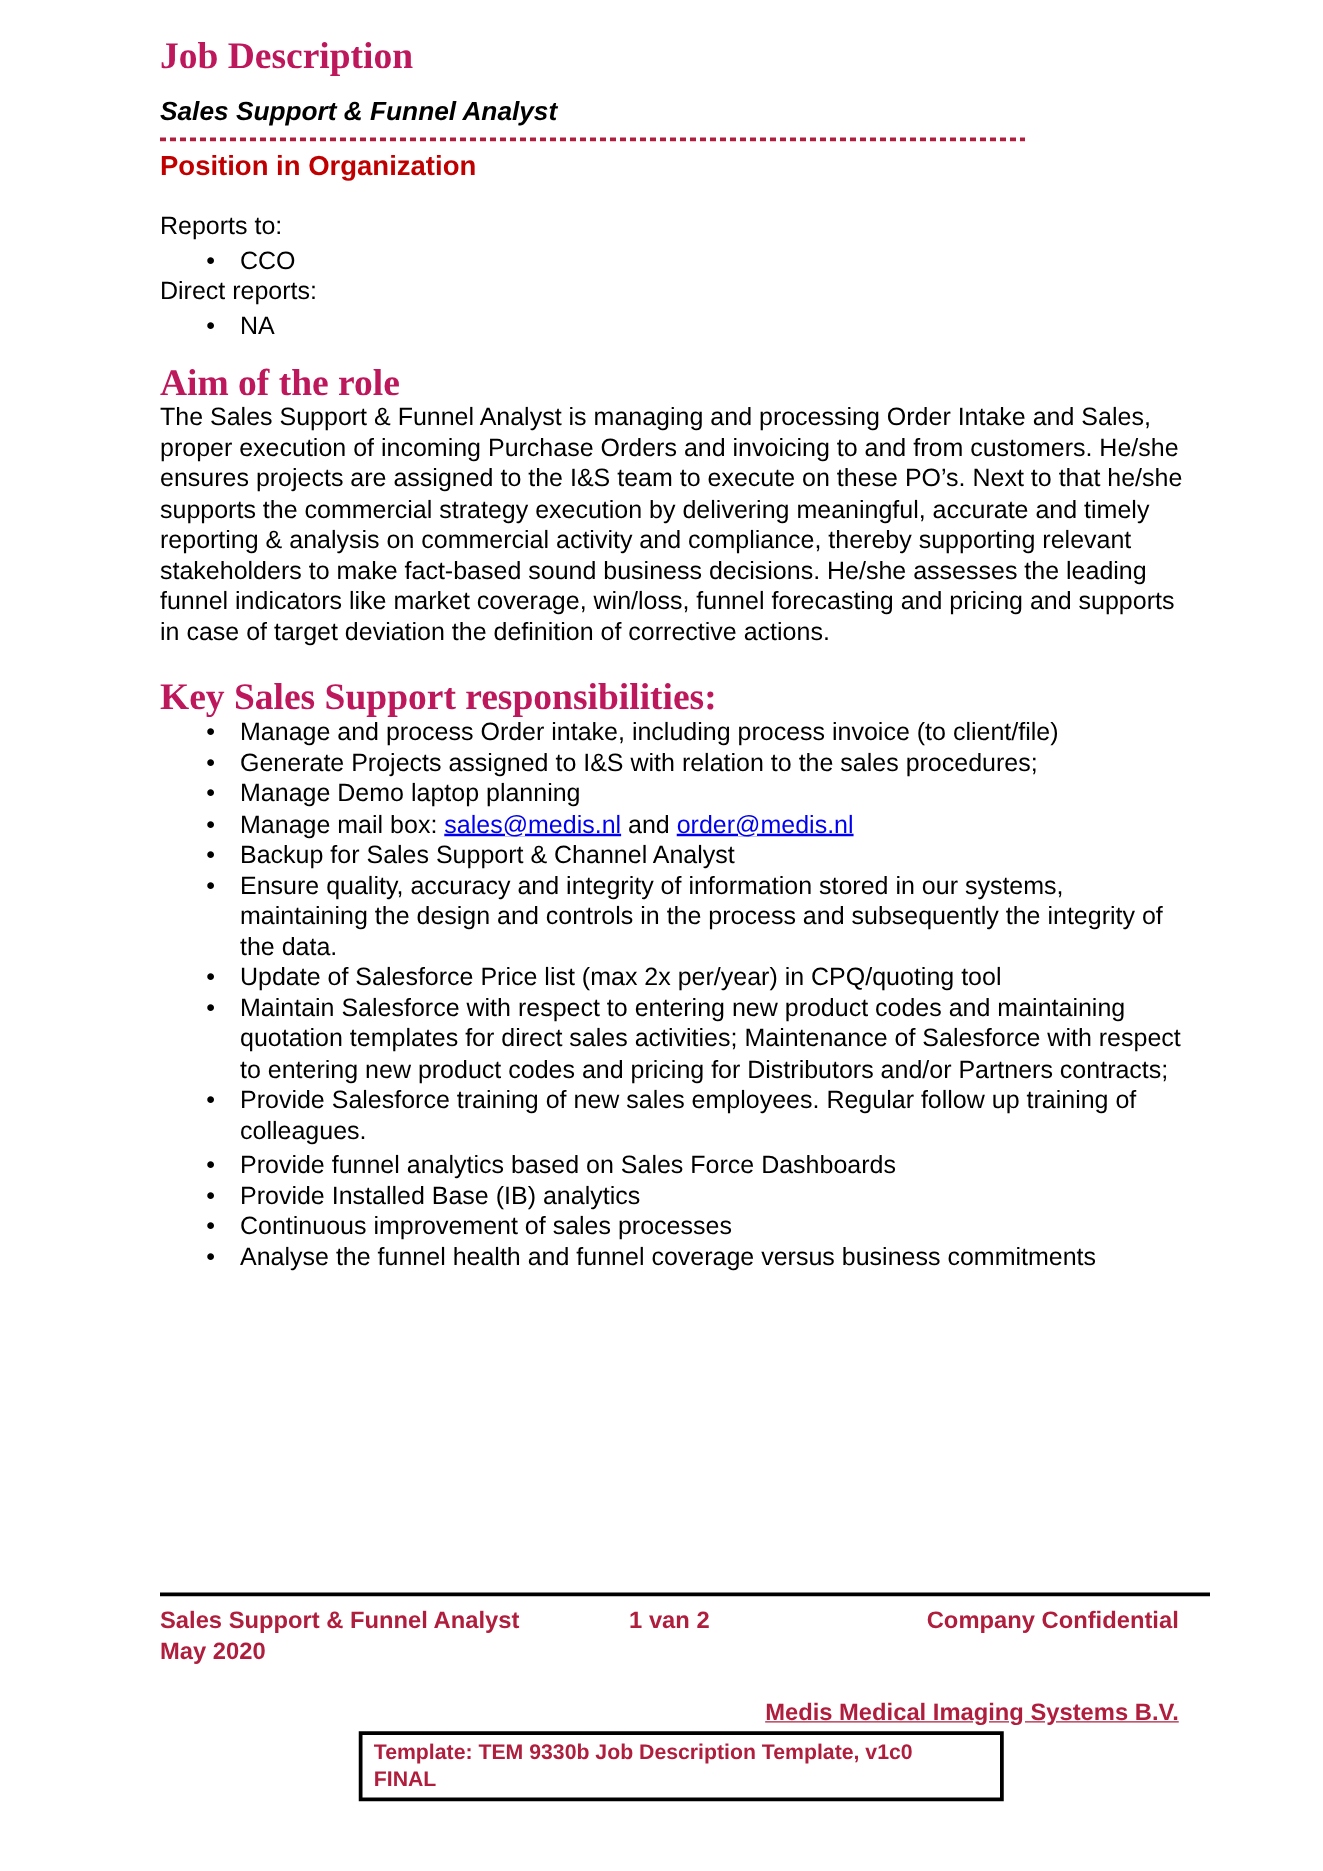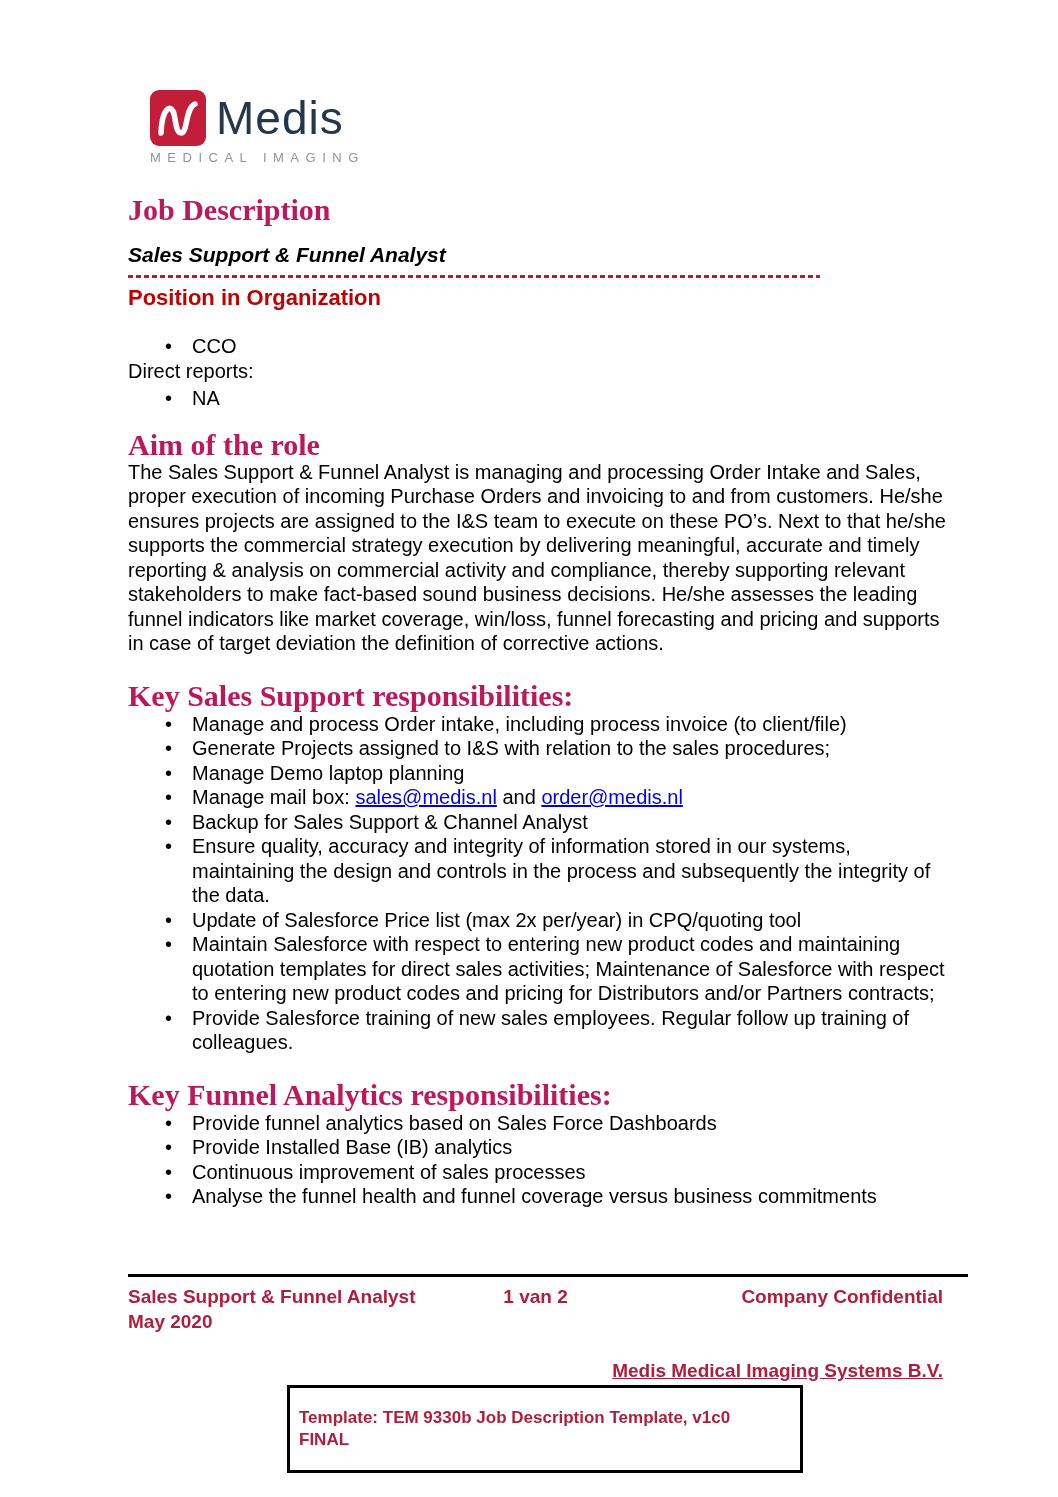--- a/index.html
+++ b/index.html
@@ -70,47 +70,38 @@
   .footer-text { color:#B01E3E; font-weight:bold; font-size:19px; line-height:25px; padding-right:25px; }
   .footer-row1 { display:grid; grid-template-columns:1fr auto 1fr; margin-top:7px; }
   .footer-page { text-align:center; }
   .footer-conf { text-align:right; }
   .footer-date { text-align:left; }
   .footer-company { text-align:right; margin-top:24px;text-decoration:underline; }
 
   
   .template-box {
     position:absolute; left:287px; top:1385px; width:516px;
-    border:3px solid #000; padding:19px 9px;
+    border:3px solid #000; padding:3px 9px;
     color:#B01E3E; font-weight:bold; font-size:17px; line-height:22px;
   }
 </style>
 </head>
 <body>
 
 <div class="page">
   <div class="content">
 
-    <div class="logo">
-      <div class="logo-row">
-        <svg class="logo-mark" viewBox="0 0 56 56" xmlns="http://www.w3.org/2000/svg">
-          <rect x="0" y="0" width="56" height="56" rx="9" fill="#C31E39"></rect>
-          <path d="M11 43 C12 17 22 12 24.5 26 C26 34 26.5 43 31 43 C38 43 35 18 45 14" fill="none" stroke="#ffffff" stroke-width="5.5" stroke-linecap="round"></path>
-        </svg>
-        <span class="logo-brand">Medis</span>
-      </div>
-      <div class="logo-tagline">MEDICAL IMAGING</div>
-    </div>
 
     <div class="h-crimson doc-type">Job Description</div>
     <div class="job-title">Sales Support &amp; Funnel Analyst</div>
     <div class="dashed-rule"></div>
     <div class="position-heading">Position in Organization</div>
 
     <div class="reports-block body-text">
+      <div>Reports to:</div>
       <ul class="bullets">
         <li>CCO</li>
       </ul>
       <div>Direct reports:</div>
       <ul class="bullets">
         <li>NA</li>
       </ul>
     </div>
 
     <div class="h-crimson aim-heading">Aim of the role</div>
@@ -122,21 +113,20 @@
       <li>Generate Projects assigned to I&amp;S with relation to the sales procedures;</li>
       <li>Manage Demo laptop planning</li>
       <li><span>Manage mail box: </span><a href="#" class="mail-link">sales@medis.nl</a><span> and </span><a href="#" class="mail-link">order@medis.nl</a></li>
       <li>Backup for Sales Support &amp; Channel Analyst</li>
       <li>Ensure quality, accuracy and integrity of information stored in our systems, maintaining the design and controls in the process and subsequently the integrity of the data.</li>
       <li>Update of Salesforce Price list (max 2x per/year) in CPQ/quoting tool</li>
       <li>Maintain Salesforce with respect to entering new product codes and maintaining quotation templates for direct sales activities; Maintenance of Salesforce with respect to entering new product codes and pricing for Distributors and/or Partners contracts;</li>
       <li>Provide Salesforce training of new sales employees. Regular follow up training of colleagues.</li>
     </ul>
 
-    <div class="h-crimson section-heading">Key Funnel Analytics responsibilities:</div>
     <ul class="bullets">
       <li>Provide funnel analytics based on Sales Force Dashboards</li>
       <li>Provide Installed Base (IB) analytics</li>
       <li>Continuous improvement of sales processes</li>
       <li>Analyse the funnel health and funnel coverage versus business commitments</li>
     </ul>
   </div>
 
   <div class="footer">
     <div class="footer-rule"></div>

